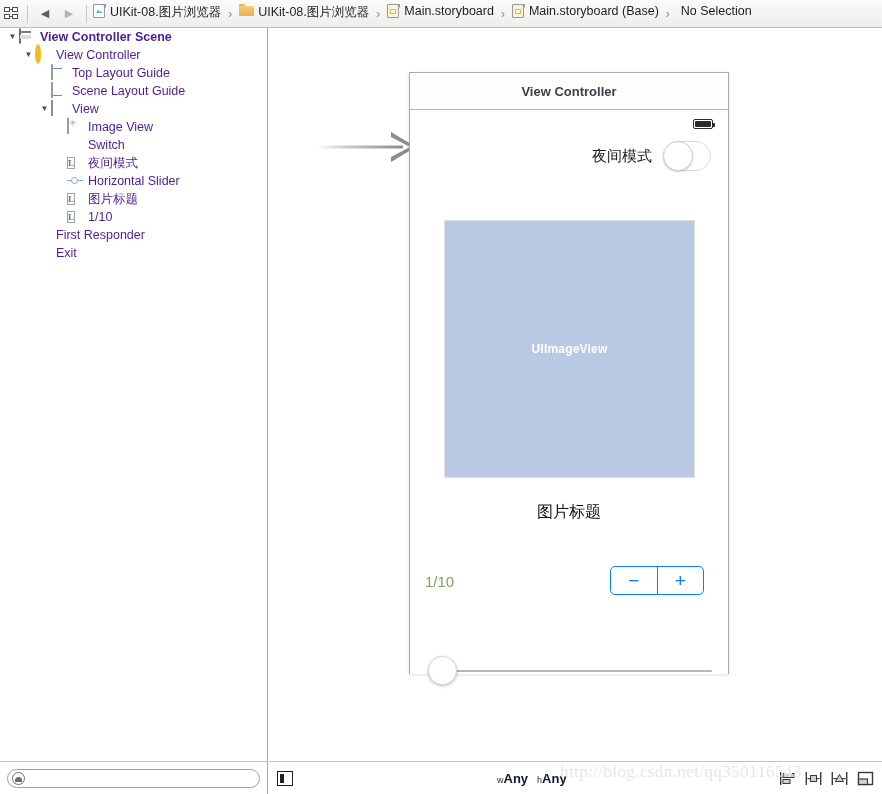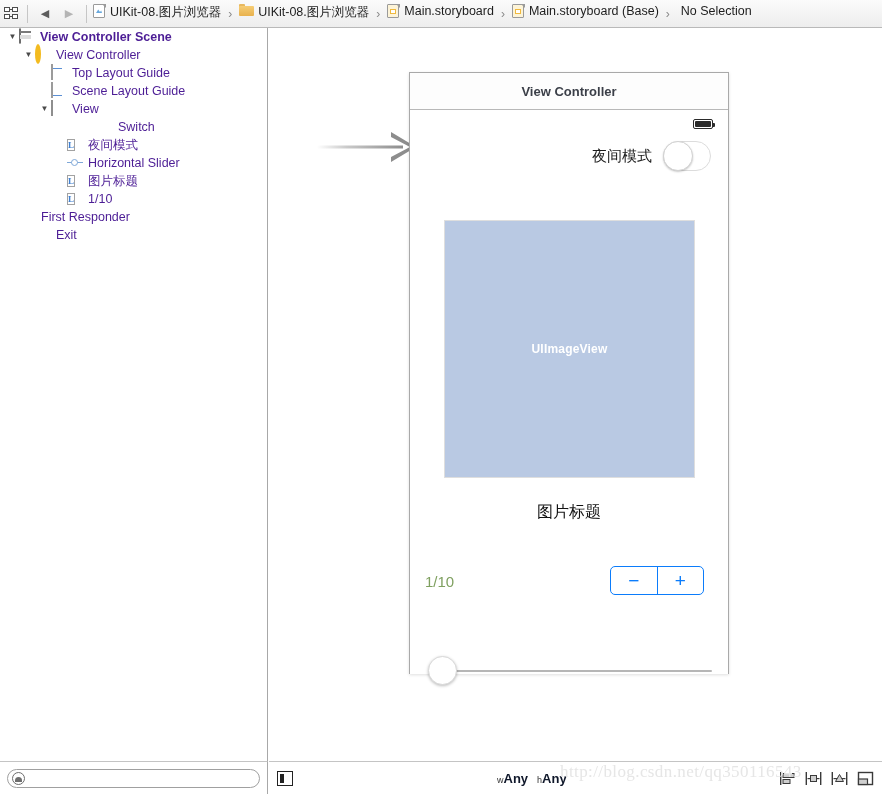--- a/index.html
+++ b/index.html
@@ -728,22 +728,27 @@
     <span class="ti"><span class="ic-guide bottom"></span></span>
     <span class="tree-label">Scene Layout Guide</span>
   </div>
 
   <div class="tree-row" style="padding-left:38px;">
     <span class="disc">▼</span>
     <span class="ti"><span class="ic-view"></span></span>
     <span class="tree-label">View</span>
   </div>
 
-
-  <div class="tree-row" style="padding-left:84px;">
+  <div class="tree-row" style="padding-left:54px;">
+    <span class="disc spacer">▼</span>
+    <span class="ti"><span class="ic-img"></span></span>
+    <span class="tree-label">Image View</span>
+  </div>
+
+  <div class="tree-row" style="padding-left:54px;">
     <span class="disc spacer">▼</span>
     <span class="ti"><span class="ic-switch"></span></span>
     <span class="tree-label">Switch</span>
   </div>
 
   <div class="tree-row" style="padding-left:54px;">
     <span class="disc spacer">▼</span>
     <span class="ti"><span class="ic-label">L</span></span>
     <span class="tree-label">夜间模式</span>
   </div>
@@ -760,21 +765,21 @@
     <span class="tree-label">图片标题</span>
   </div>
 
   <div class="tree-row" style="padding-left:54px;">
     <span class="disc spacer">▼</span>
     <span class="ti"><span class="ic-label">L</span></span>
     <span class="tree-label">1/10</span>
   </div>
 
 
-  <div class="tree-row" style="padding-left:7px;">
+  <div class="tree-row" style="padding-left:22px;">
     <span class="disc spacer">▼</span>
     <span class="ti"><span class="ic-fr"></span></span>
     <span class="tree-label">First Responder</span>
   </div>
 
   <div class="tree-row" style="padding-left:22px;">
     <span class="disc spacer">▼</span>
     <span class="ti"><span class="ic-exit"></span></span>
     <span class="tree-label">Exit</span>
   </div>

